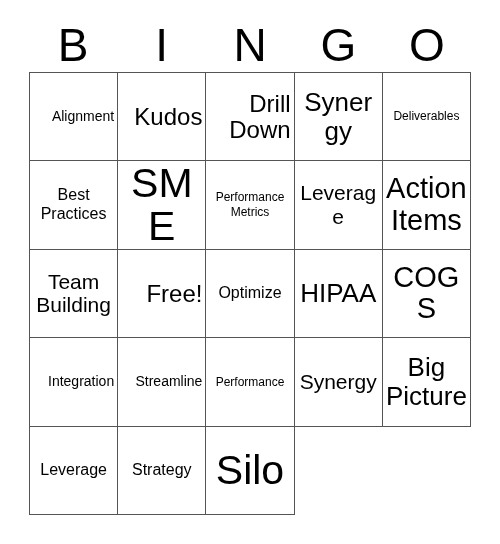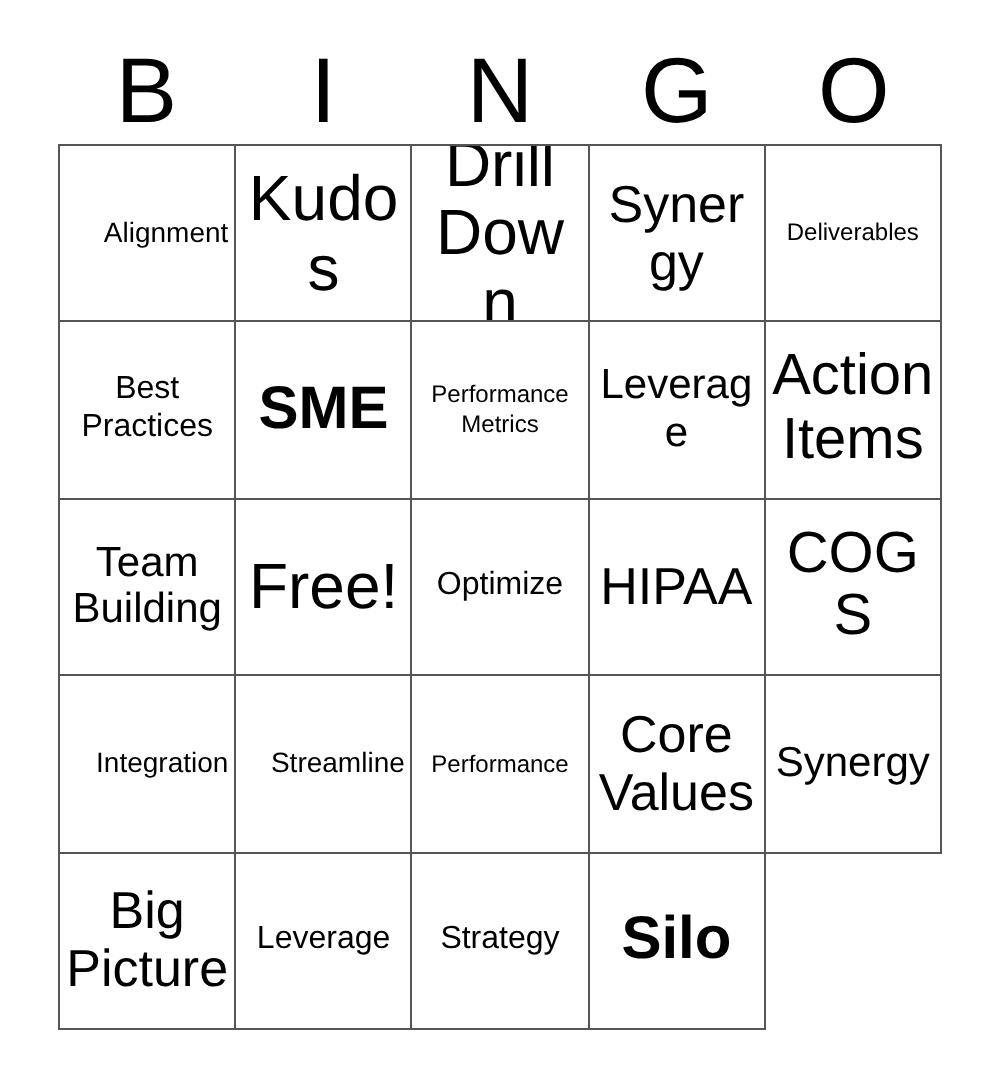--- a/index.html
+++ b/index.html
@@ -79,22 +79,22 @@
     hyphens: none;
   }
 
   
   .fs-xs   { font-size: 12px;  line-height: 1.22; }
   .fs-sm   { font-size: 14px;  line-height: 1.20; text-align: right; }
   .fs-md   { font-size: 16px;  line-height: 1.18; }
   .fs-lg   { font-size: 21px;  line-height: 1.14; }
   .fs-xl   { font-size: 26px;  line-height: 1.12; }
   .fs-2xl  { font-size: 29px;  line-height: 1.10; }
-  .fs-3xl  { font-size: 32px;  line-height: 1.08; }
-  .fs-4xl  { font-size: 30px;  line-height: 1.06; font-weight: bold; }
+  .fs-3xl  { font-size: 24px;  line-height: 1.08; text-align: right; }
+  .fs-4xl  { font-size: 41px;  line-height: 1.06; }
 </style>
 </head>
 <body>
 
 <div id="card">
 
   <div class="header-row">
     <div class="header-letter">B</div>
     <div class="header-letter">I</div>
     <div class="header-letter">N</div>
@@ -151,23 +151,20 @@
       <div class="cell">
         <span class="cell-text fs-sm">Integration</span>
       </div>
       <div class="cell">
         <span class="cell-text fs-sm">Streamline</span>
       </div>
       <div class="cell">
         <span class="cell-text fs-xs">Performance</span>
       </div>
       <div class="cell">
-        <span class="cell-text fs-xl">Core Values</span>
-      </div>
-      <div class="cell">
         <span class="cell-text fs-lg">Synergy</span>
       </div>
       <div class="cell">
         <span class="cell-text fs-xl">Big Picture</span>
       </div>
       <div class="cell">
         <span class="cell-text fs-md">Leverage</span>
       </div>
       <div class="cell">
         <span class="cell-text fs-md">Strategy</span>

